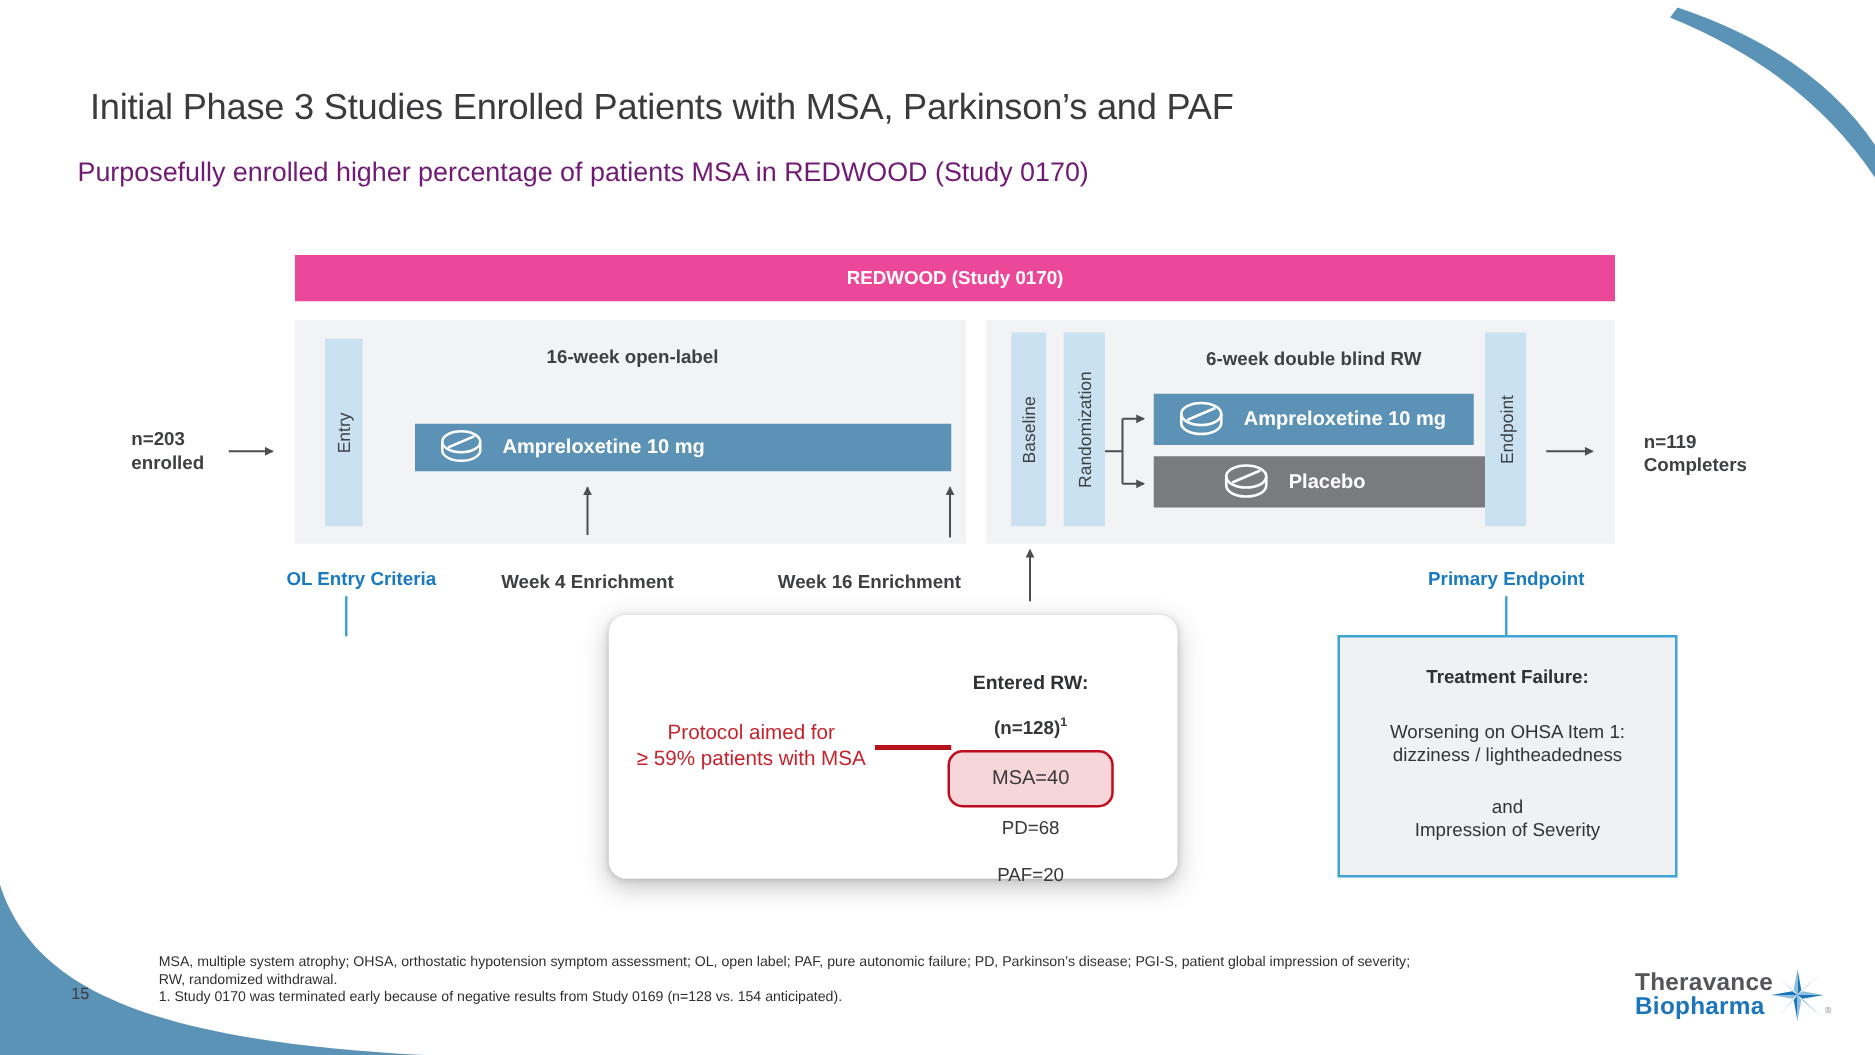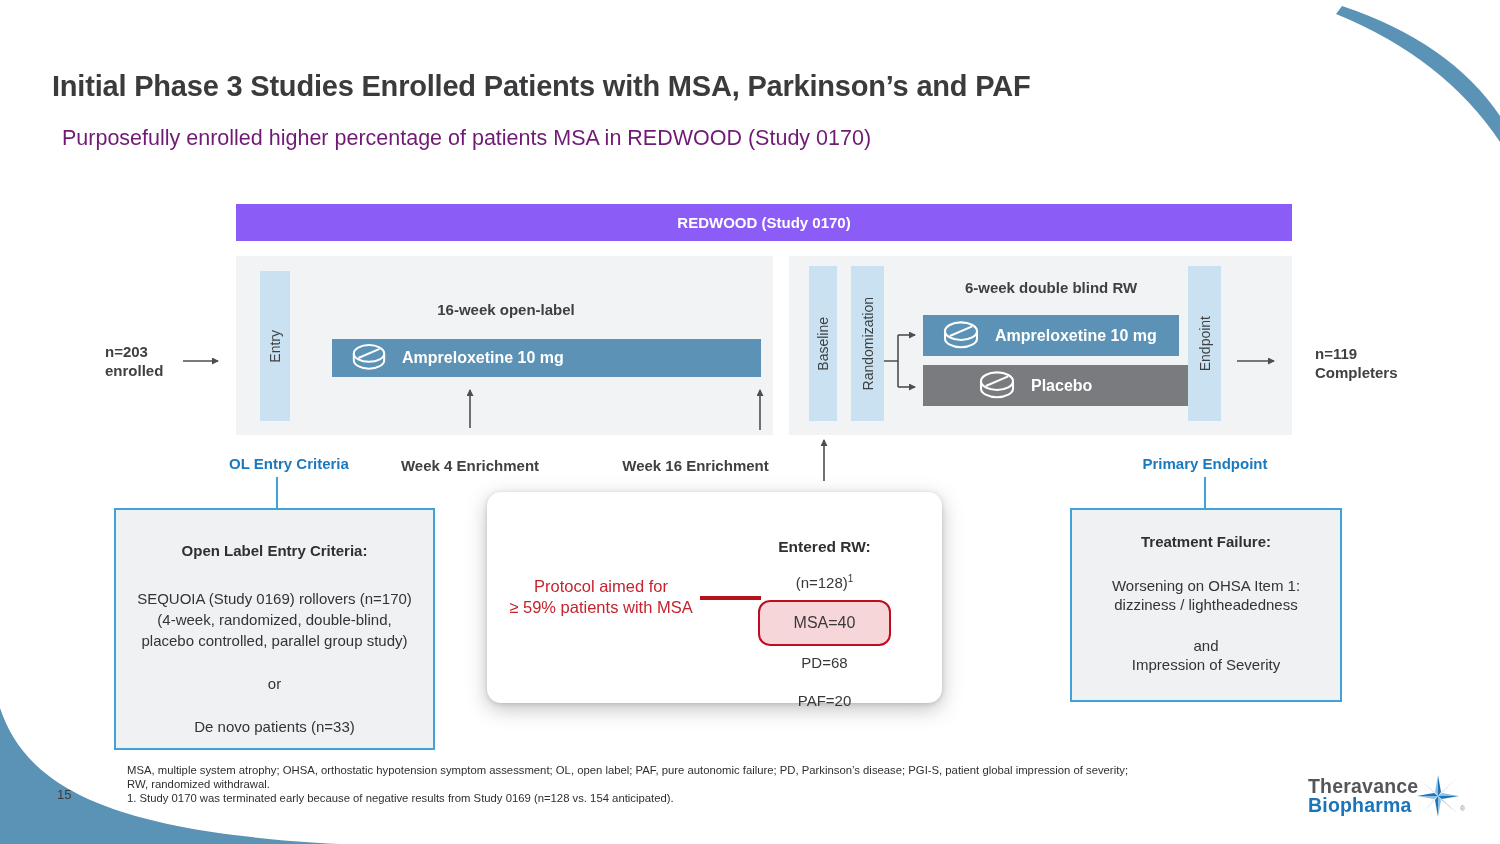--- a/index.html
+++ b/index.html
@@ -5,24 +5,24 @@
   * { margin:0; padding:0; box-sizing:border-box; }
   html,body { background:#e8e8e8; }
   body { font-family:"Liberation Sans", sans-serif; }
   .slide {
     position:relative; width:1500px; height:844px; background:#ffffff;
     overflow:hidden; margin:0 auto; color:#3e4042;
   }
   .abs { position:absolute; }
   .deco { position:absolute; inset:0; width:1500px; height:844px; pointer-events:none; }
 
-  .title { left:52px; top:70px; width:1180px; font-size:29px; font-weight:bold; color:#3b3b3d; letter-spacing:-0.2px; }
+  .title { left:72px; top:70px; width:1180px; font-size:29px; font-weight:normal; color:#3b3b3d; letter-spacing:-0.2px; }
   .subtitle { left:62px; top:126px; width:1100px; font-size:21.5px; color:#701a75; }
 
-  .hdr-bar { left:236px; top:204px; width:1056px; height:37px; background:#8b5cf6;
+  .hdr-bar { left:236px; top:204px; width:1056px; height:37px; background:#ec4899;
              display:flex; align-items:center; justify-content:center;
              color:#fff; font-weight:bold; font-size:15px; }
 
   .panel { background:#f2f3f5; }
   .panel-left  { left:236px; top:256px; width:537px; height:179px; }
   .panel-right { left:789px; top:256px; width:503px; height:179px; }
 
   .vcol { background:#c9e1f0; display:flex; align-items:center; justify-content:center; }
   .vtext { writing-mode:vertical-rl; transform:rotate(180deg); font-size:14px; color:#3e4042; white-space:nowrap; }
 
@@ -75,21 +75,21 @@
   <div class="abs subtitle">Purposefully enrolled higher percentage of patients MSA in REDWOOD (Study 0170)</div>
 
   <div class="abs hdr-bar">
     <span>REDWOOD (Study 0170)</span>
   </div>
 
   <div class="abs panel panel-left"></div>
   <div class="abs vcol" style="left:260px; top:271px; width:30px; height:150px;">
     <span class="vtext">Entry</span>
   </div>
-  <div class="abs phase-label" style="left:356px; top:277px; width:300px;margin-top:24px;">16-week open-label</div>
+  <div class="abs phase-label" style="left:356px; top:277px; width:300px;">16-week open-label</div>
   <div class="abs drugbar bar-blue" style="left:332px; top:339px; width:429px; height:38px;">
     <svg class="pill" width="38" height="32" viewBox="0 0 50 42" xmlns="http://www.w3.org/2000/svg">
       <ellipse cx="25" cy="15" rx="20" ry="11" fill="none" stroke="#fff" stroke-width="2.6"></ellipse>
       <path d="M5,15 v9 a20,11 0 0 0 40,0 v-9" fill="none" stroke="#fff" stroke-width="2.6"></path>
       <line x1="11" y1="21" x2="39" y2="9" stroke="#fff" stroke-width="2.6"></line>
     </svg>
     <span>Ampreloxetine 10 mg</span>
   </div>
 
   <div class="abs panel panel-right"></div>
@@ -127,32 +127,24 @@
   <div class="abs sidetext" style="left:1315px; top:344px;">
     <div>n=119</div>
     <div>Completers</div>
   </div>
 
   <div class="abs flowlabel blue" style="left:204px; top:455px; width:170px;">OL Entry Criteria</div>
   <div class="abs flowlabel" style="left:380px; top:457px; width:180px;">Week 4 Enrichment</div>
   <div class="abs flowlabel" style="left:603px; top:457px; width:185px;">Week 16 Enrichment</div>
   <div class="abs flowlabel blue" style="left:1119px; top:455px; width:172px;">Primary Endpoint</div>
 
-  <div class="abs critbox" style="left:114px; top:508px; width:321px; height:242px; padding-top:30px;">
-    <div class="bt">Open Label Entry Criteria:</div>
-    <div style="margin-top:27px;">SEQUOIA (Study 0169) rollovers (n=170)</div>
-    <div>(4-week, randomized, double-blind,</div>
-    <div>placebo controlled, parallel group study)</div>
-    <div style="margin-top:22px;">or</div>
-    <div style="margin-top:22px;">De novo patients (n=33)</div>
-  </div>
 
   <div class="abs card">
     <div class="c-item c-title" style="top:22px;">Entered RW:</div>
-    <div class="c-item" style="top:58px;"><span>(n=128)</span><sup class="fn">1</sup></div>
+    <div class="c-item" style="top:58px;font-weight:bold;"><span>(n=128)</span><sup class="fn">1</sup></div>
     <div class="msa-box">
       <span>MSA=40</span>
     </div>
     <div class="c-item" style="top:138px;">PD=68</div>
     <div class="c-item" style="top:176px;">PAF=20</div>
     <div class="protocol">
       <div>Protocol aimed for</div>
       <div>≥ 59% patients with MSA</div>
     </div>
   </div>

